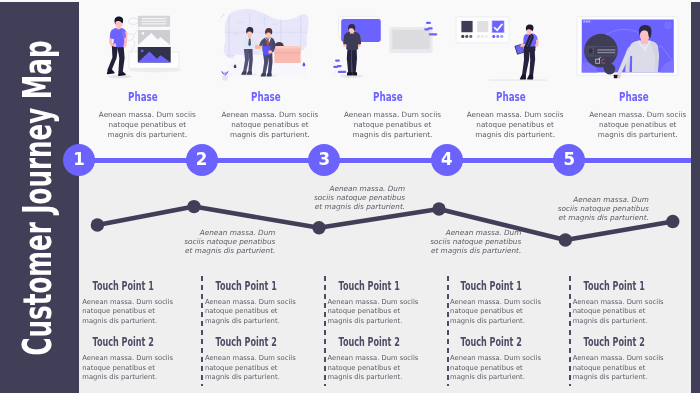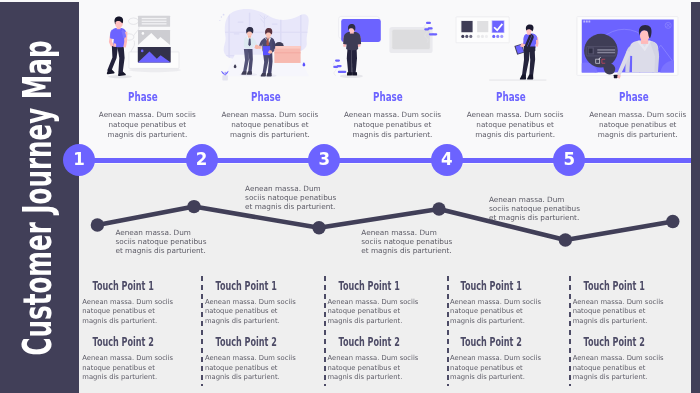--- a/index.html
+++ b/index.html
@@ -35,21 +35,21 @@
 
   
   .track{position:absolute;left:79px;top:158px;width:613px;height:5px;background:#6c63ff;}
   .numcircle{position:absolute;width:32px;height:32px;border-radius:50%;background:#6c63ff;
     color:#fff;font-family:"DejaVu Sans Condensed","DejaVu Sans",sans-serif;font-weight:bold;
     font-size:18.5px;display:flex;align-items:center;justify-content:center;line-height:1;}
 
   
   .zig{position:absolute;left:0;top:0;width:700px;height:393px;pointer-events:none;}
 
-  .zlabel{position:absolute;text-align:left;color:#5c5b66;font-size:7.3px;line-height:9.1px;width:160px;white-space:pre-line;}
+  .zlabel{position:absolute;text-align:right;color:#5c5b66;font-size:7.3px;line-height:9.1px;width:160px;white-space:pre-line;font-style:italic;}
 
   
   .tp{position:absolute;width:122.6px;text-align:left;}
   .tp-body{padding-top:6px;}
   .tp-title{color:#4d4b66;font-family:"DejaVu Sans Condensed","DejaVu Sans",sans-serif;
     font-weight:bold;font-size:12.1px;line-height:12.1px;}
   .tp-title span{display:inline-block;transform:scaleX(0.743);transform-origin:center;}
   .tp-body{color:#5c5b66;font-size:6.78px;line-height:9.6px;white-space:pre-line;}
   .divider{position:absolute;top:276.2px;width:2px;height:109.4px;
     background-image:linear-gradient(to bottom,#4d4b66 0,#4d4b66 5px,transparent 5px,transparent 9px);

